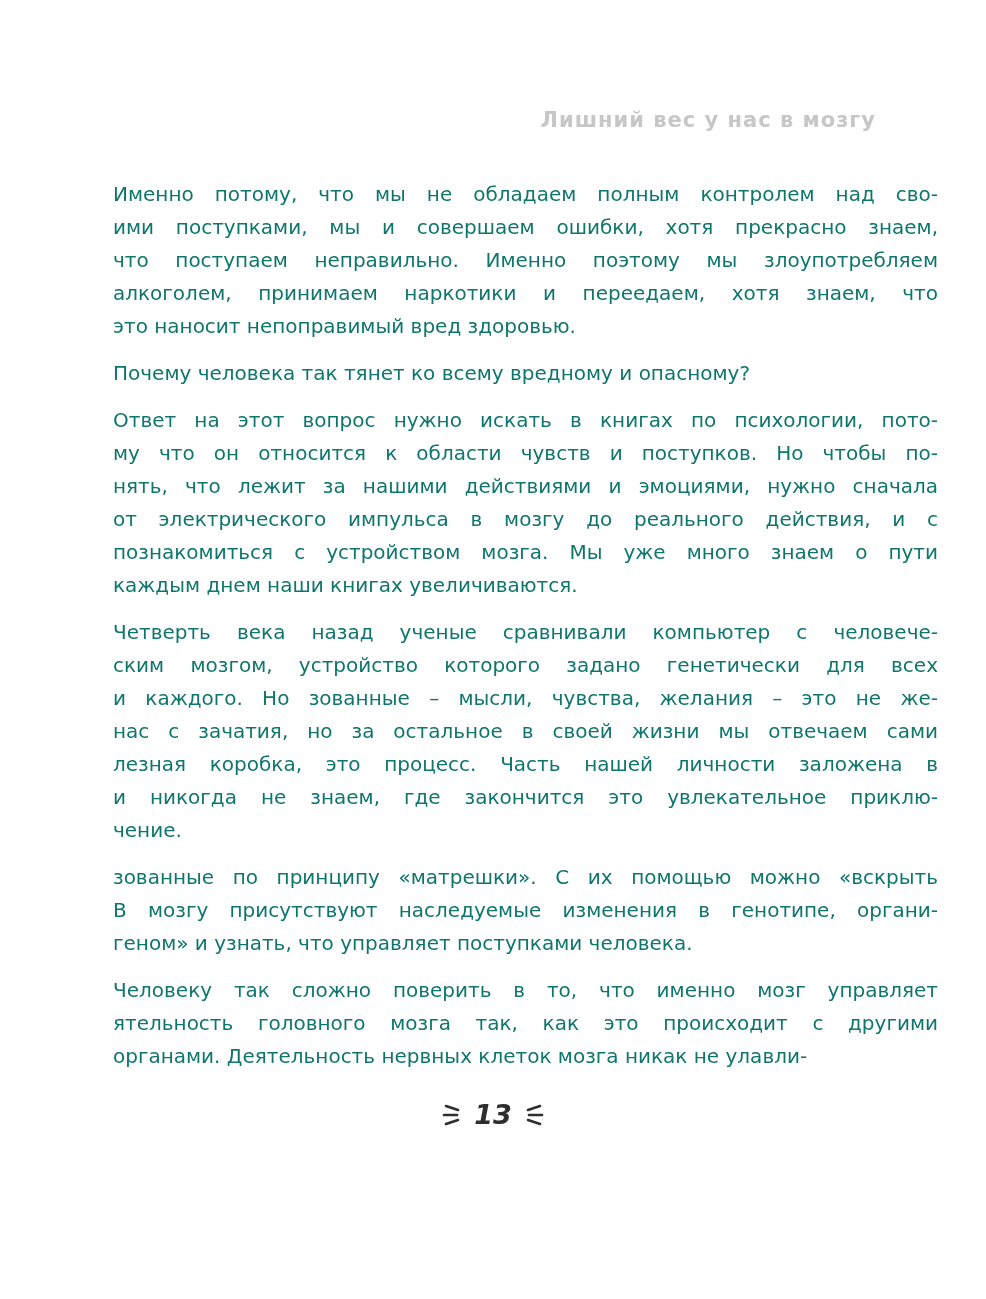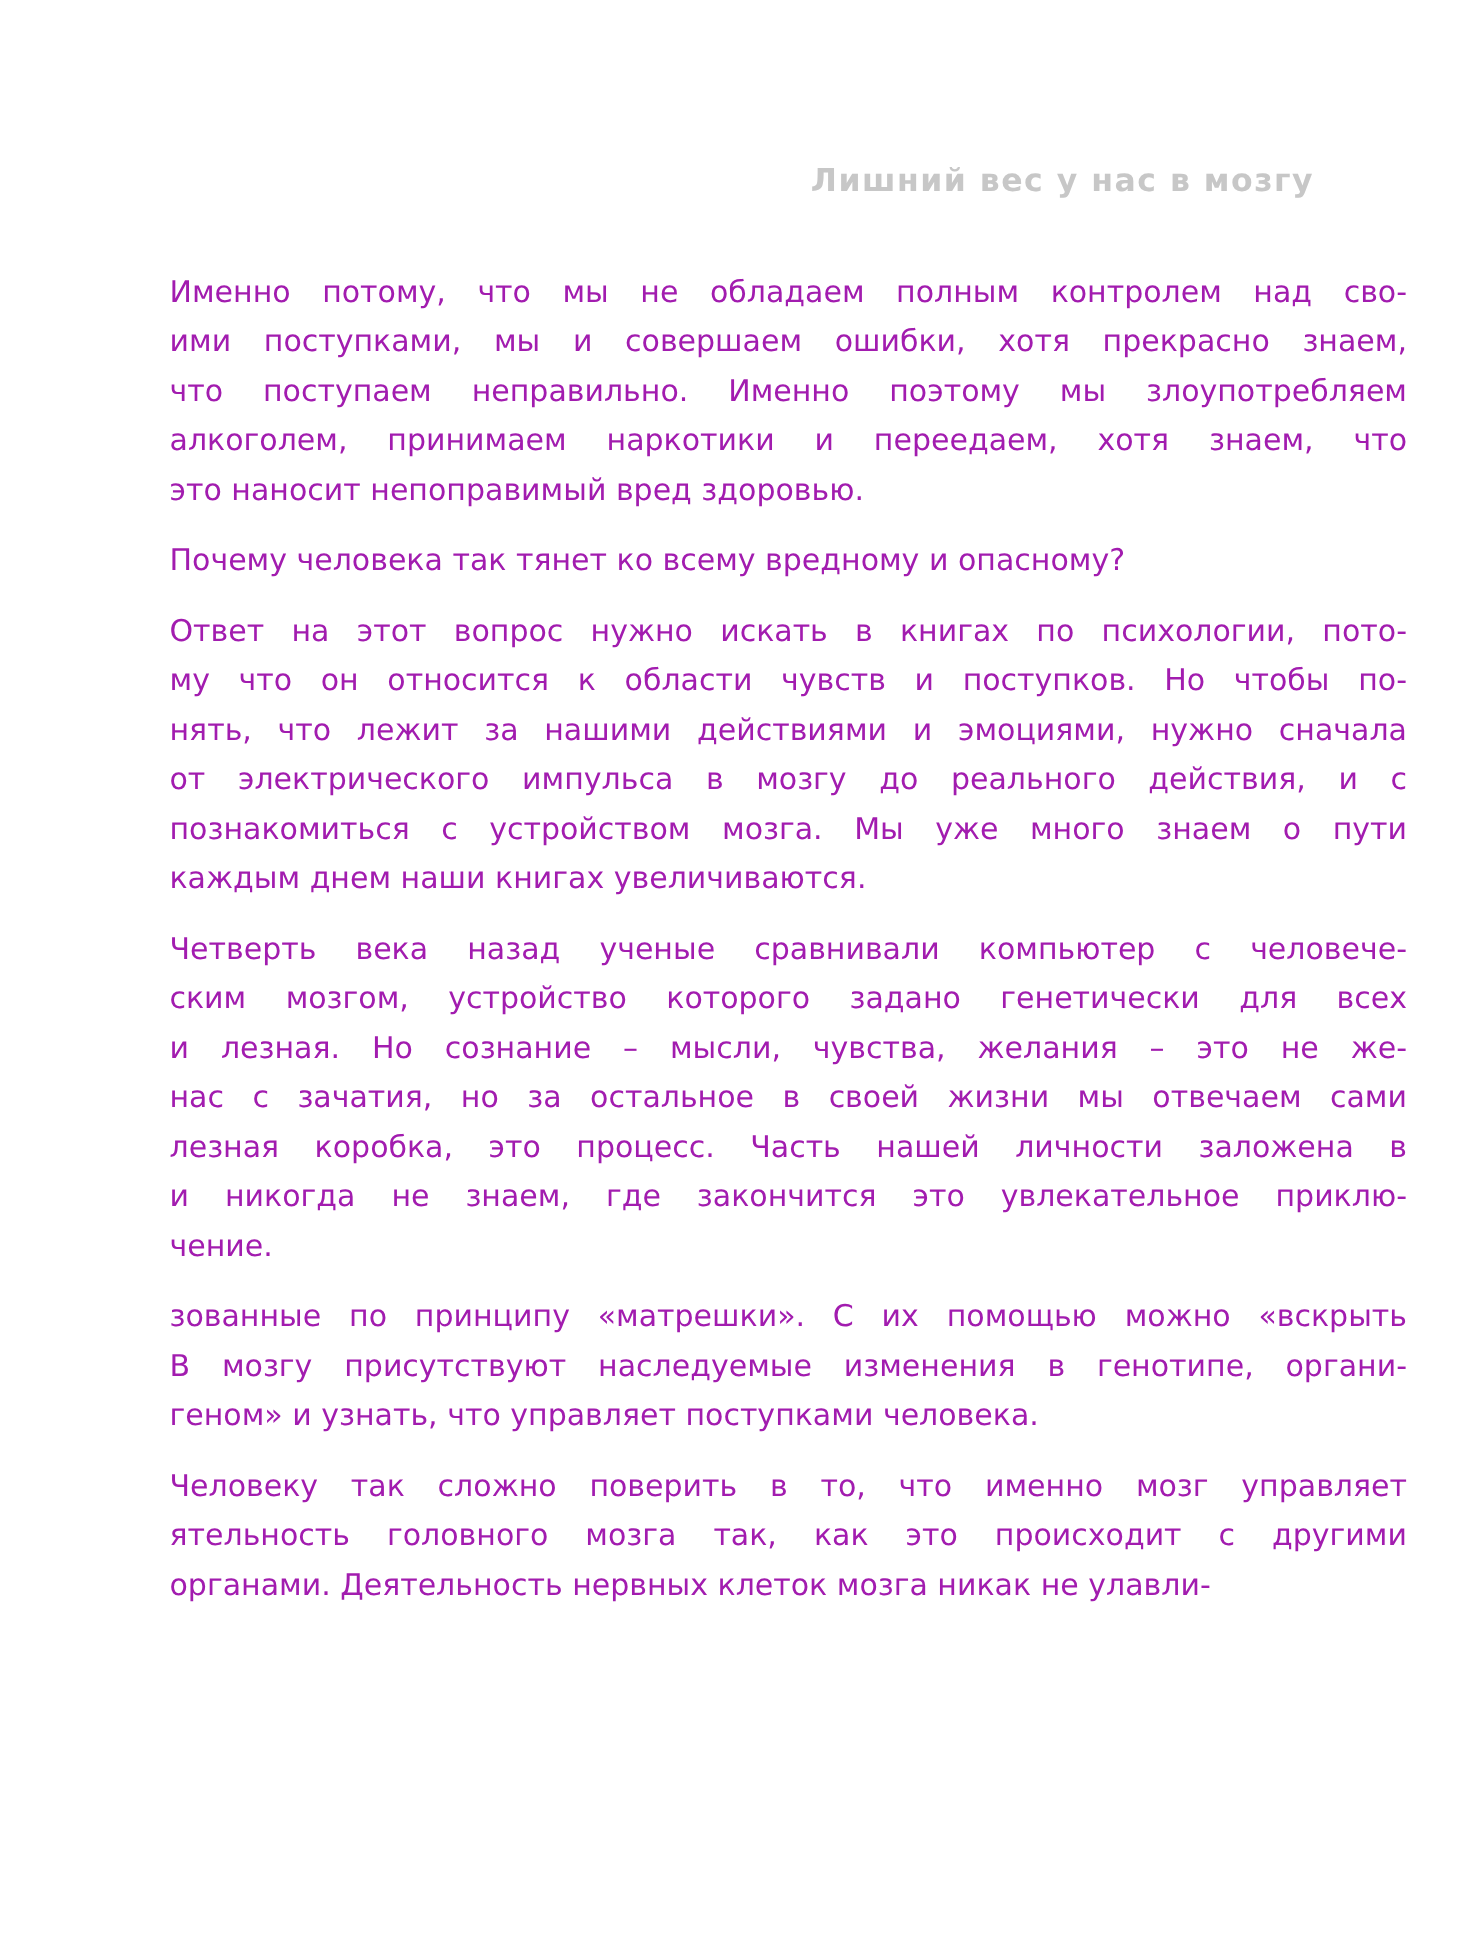--- a/index.html
+++ b/index.html
@@ -20,21 +20,21 @@
     margin: 0 110px 0 113px;
     padding-top: 108px;
     text-align: right;
     color: #c7c7c7;
     font-size: 21px;
     font-weight: bold;
     letter-spacing: 1px;
   }
   .content {
     margin: 46px 48px 0 113px;
-    color: #a21caf;
+    color: #0f766e;
     font-size: 20px;
     line-height: 33px;
   }
   .para {
     margin: 0 0 14px 0;
   }
   .line {
     text-align: justify;
     text-align-last: justify;
   }
@@ -85,32 +85,53 @@
         <div class="line">Ответ на этот вопрос нужно искать в книгах по психологии, пото-</div>
         <div class="line">му что он относится к области чувств и поступков. Но чтобы по-</div>
         <div class="line">нять, что лежит за нашими действиями и эмоциями, нужно сначала</div>
         <div class="line">от электрического импульса в мозгу до реального действия, и с</div>
         <div class="line">познакомиться с устройством мозга. Мы уже много знаем о пути</div>
         <div class="line last">каждым днем наши книгах увеличиваются.</div>
       </div>
       <div class="para">
         <div class="line">Четверть века назад ученые сравнивали компьютер с человече-</div>
         <div class="line">ским мозгом, устройство которого задано генетически для всех</div>
-        <div class="line">и лезная. Но сознание – мысли, чувства, желания – это не же-</div>
+        <div class="line">и каждого. Но зованные – мысли, чувства, желания – это не же-</div>
         <div class="line">нас с зачатия, но за остальное в своей жизни мы отвечаем сами</div>
         <div class="line">лезная коробка, это процесс. Часть нашей личности заложена в</div>
         <div class="line">и никогда не знаем, где закончится это увлекательное приклю-</div>
         <div class="line last">чение.</div>
       </div>
       <div class="para">
         <div class="line">зованные по принципу «матрешки». С их помощью можно «вскрыть</div>
         <div class="line">В мозгу присутствуют наследуемые изменения в генотипе, органи-</div>
         <div class="line last">геном» и узнать, что управляет поступками человека.</div>
       </div>
       <div class="para">
         <div class="line">Человеку так сложно поверить в то, что именно мозг управляет</div>
         <div class="line">ятельность головного мозга так, как это происходит с другими</div>
         <div class="line last">органами. Деятельность нервных клеток мозга никак не улавли-</div>
       </div>
     </div>
 
+  <div class="footer">
+    <span class="burst">
+      <svg width="22" height="30" viewBox="0 0 22 30">
+        <g stroke="#2e2e2e" stroke-width="2.6" stroke-linecap="round" fill="none">
+          <line x1="4" y1="6" x2="16" y2="10"></line>
+          <line x1="2" y1="15" x2="15" y2="15"></line>
+          <line x1="4" y1="24" x2="16" y2="20"></line>
+        </g>
+      </svg>
+    </span>
+    <span class="pagenum">13</span>
+    <span class="burst">
+      <svg width="22" height="30" viewBox="0 0 22 30">
+        <g stroke="#2e2e2e" stroke-width="2.6" stroke-linecap="round" fill="none">
+          <line x1="18" y1="6" x2="6" y2="10"></line>
+          <line x1="20" y1="15" x2="7" y2="15"></line>
+          <line x1="18" y1="24" x2="6" y2="20"></line>
+        </g>
+      </svg>
+    </span>
+  </div>
 
 </div>
 
 </body></html>

